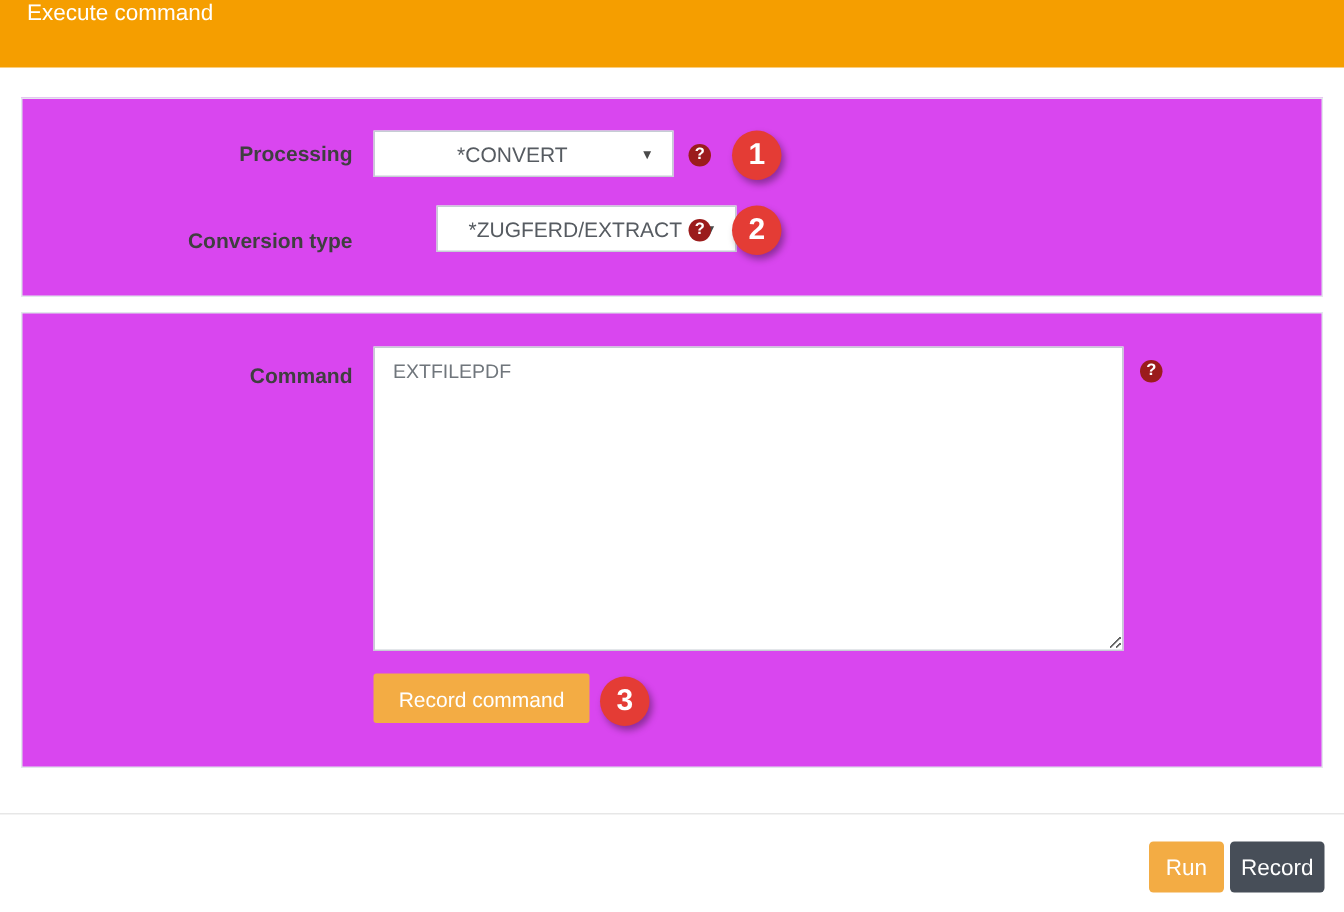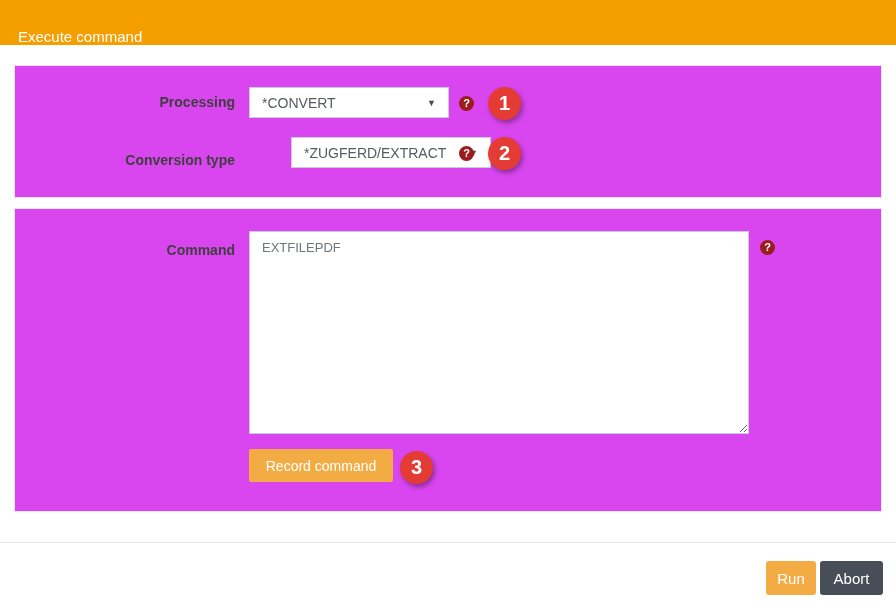--- a/index.html
+++ b/index.html
@@ -11,33 +11,33 @@
     --panel-border:#E2E8EC;
     --input-border:#C6CDD4;
   }
   *{margin:0;padding:0;box-sizing:border-box;}
   html,body{background:#fff;}
   body{font-family:"Liberation Sans","DejaVu Sans",sans-serif;}
   .page{position:relative;width:896px;height:608px;background:#fff;overflow:hidden;}
 
   .header{position:absolute;left:0;top:0;width:896px;height:45px;
     background:var(--header-bg);color:#fff;font-size:15px;
-    display:flex;align-items:flex-end;padding-left:18px;}
+    display:flex;align-items:flex-start;padding-left:18px;}
 
   .panel{position:absolute;left:14px;width:868px;background:#d946ef;
     border:1px solid var(--panel-border);}
   .panel-options{top:65px;height:133px;}
   .panel-command{top:208px;height:304px;}
 
   .form-label{position:absolute;left:0;width:220px;text-align:right;
     font-size:14px;font-weight:bold;color:#3F3F3F;line-height:31px;}
   .select-box{position:absolute;left:234px;width:200px;height:31px;
     background:#fff;border:1px solid var(--input-border);cursor:pointer;
     font-size:14px;color:#565B61;display:flex;align-items:center;
-    padding:0 12px;}
+    padding:0 12px;text-align:center;}
   .select-box .value{flex:1;overflow:hidden;white-space:nowrap;}
   .select-box .caret{font-size:9px;color:#4A4A4A;margin-left:6px;}
 
   .help-icon{position:absolute;width:15px;height:15px;border-radius:50%;
     background:var(--help-red);color:#fff;font-size:11px;font-weight:bold;
     line-height:15px;text-align:center;cursor:pointer;}
   .badge{position:absolute;width:33px;height:33px;border-radius:50%;
     background:var(--badge-red);color:#fff;font-size:20px;font-weight:bold;
     line-height:33px;text-align:center;
     box-shadow:2px 3px 5px rgba(0,0,0,0.35);}
@@ -106,15 +106,15 @@
     <label class="form-label command-label">Command</label>
     <textarea class="command-textarea" spellcheck="false" style="">EXTFILEPDF</textarea>
     <span class="help-icon command-help">?</span>
     <button class="record-button">Record command</button>
     <span class="badge command-badge">3</span>
   </div>
 
   <div class="footer-sep"></div>
 
   <button class="footer-btn run-button">Run</button>
-  <button class="footer-btn abort-button">Abort</button>
+  <button class="footer-btn abort-button">Record</button>
 
 </div>
 
 </body></html>

